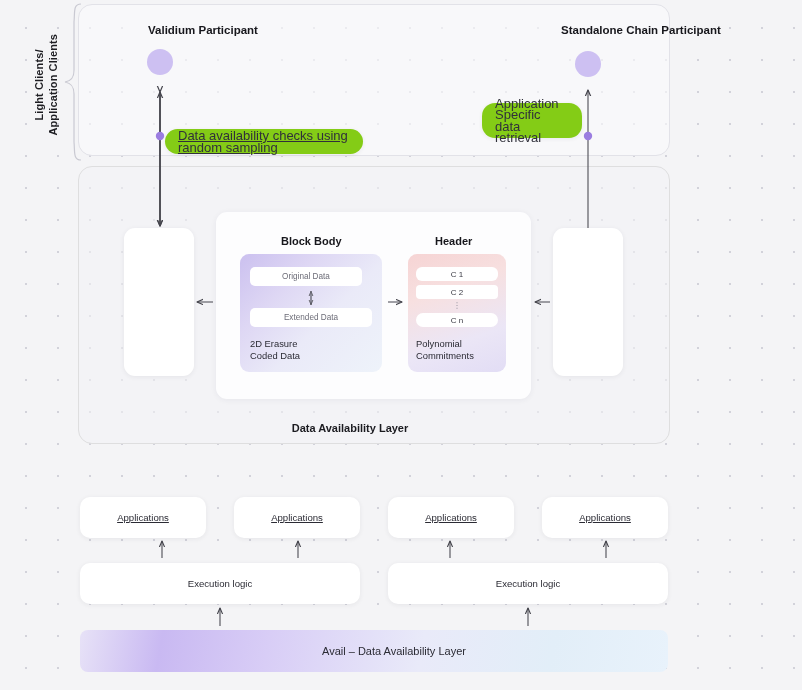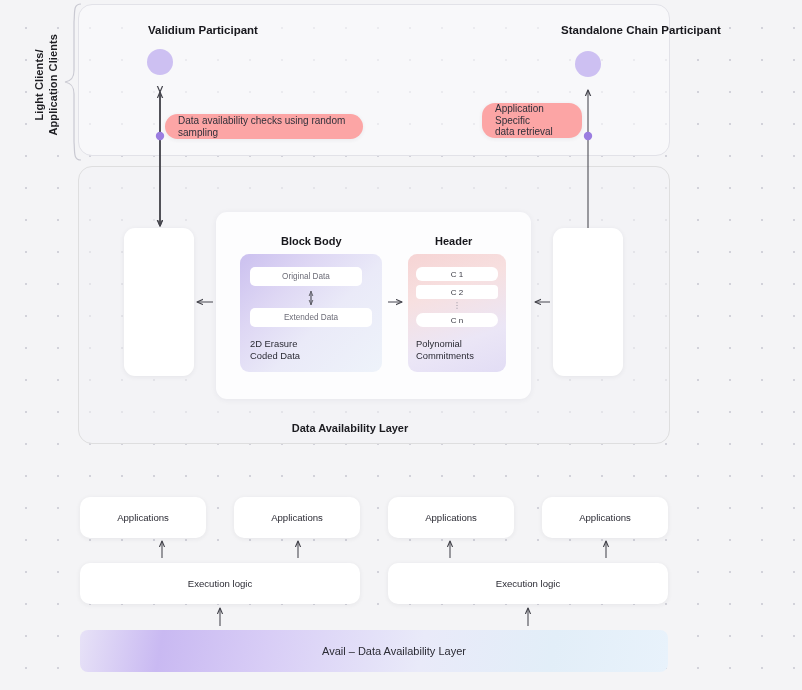--- a/index.html
+++ b/index.html
@@ -75,33 +75,33 @@
     border-radius: 50%;
     background: #cdc0f2;
     z-index: 4;
   }
   #node-validium  { left: 147px; top: 49px; }
   #node-standalone{ left: 575px; top: 51px; }
 
   
   .callout {
     position: absolute;
-    background: #fca5a5;
+    background: #84cc16;
     border-radius: 13px;
-    font-size: 10px;
+    font-size: 13px;
     color: #30303a;
     display: flex;
     align-items: center;
     padding: 0 13px;
     line-height: 11.5px;
     box-shadow: 0 1px 4px rgba(40,40,60,.07);
     z-index: 6;
     white-space: pre-line;
   }
-  #callout-left  { left: 165px; top: 114px; width: 198px; height: 25px; }
+  #callout-left  { left: 165px; top: 129px; width: 198px; height: 25px; text-decoration: underline; }
   #callout-right { left: 482px; top: 103px; width: 100px; height: 35px; }
 
   
   #da-layer {
     left: 78px; top: 166px;
     width: 592px; height: 278px;
     border: 1px solid #dededf;
     border-radius: 14px;
     background: rgba(243,243,246,0.55);
   }
@@ -222,20 +222,21 @@
     height: 41px;
     background: #ffffff;
     border-radius: 10px;
     display: flex;
     align-items: center;
     justify-content: center;
     font-size: 9.6px;
     color: #2b2b34;
     box-shadow: 0 1px 5px rgba(40,40,60,.07);
     z-index: 4;
+    text-decoration: underline;
   }
   #app-1 { left: 80px;  width: 126px; }
   #app-2 { left: 234px; width: 126px; }
   #app-3 { left: 388px; width: 126px; }
   #app-4 { left: 542px; width: 126px; }
 
   .exec-box {
     position: absolute;
     top: 563px;
     height: 41px;

